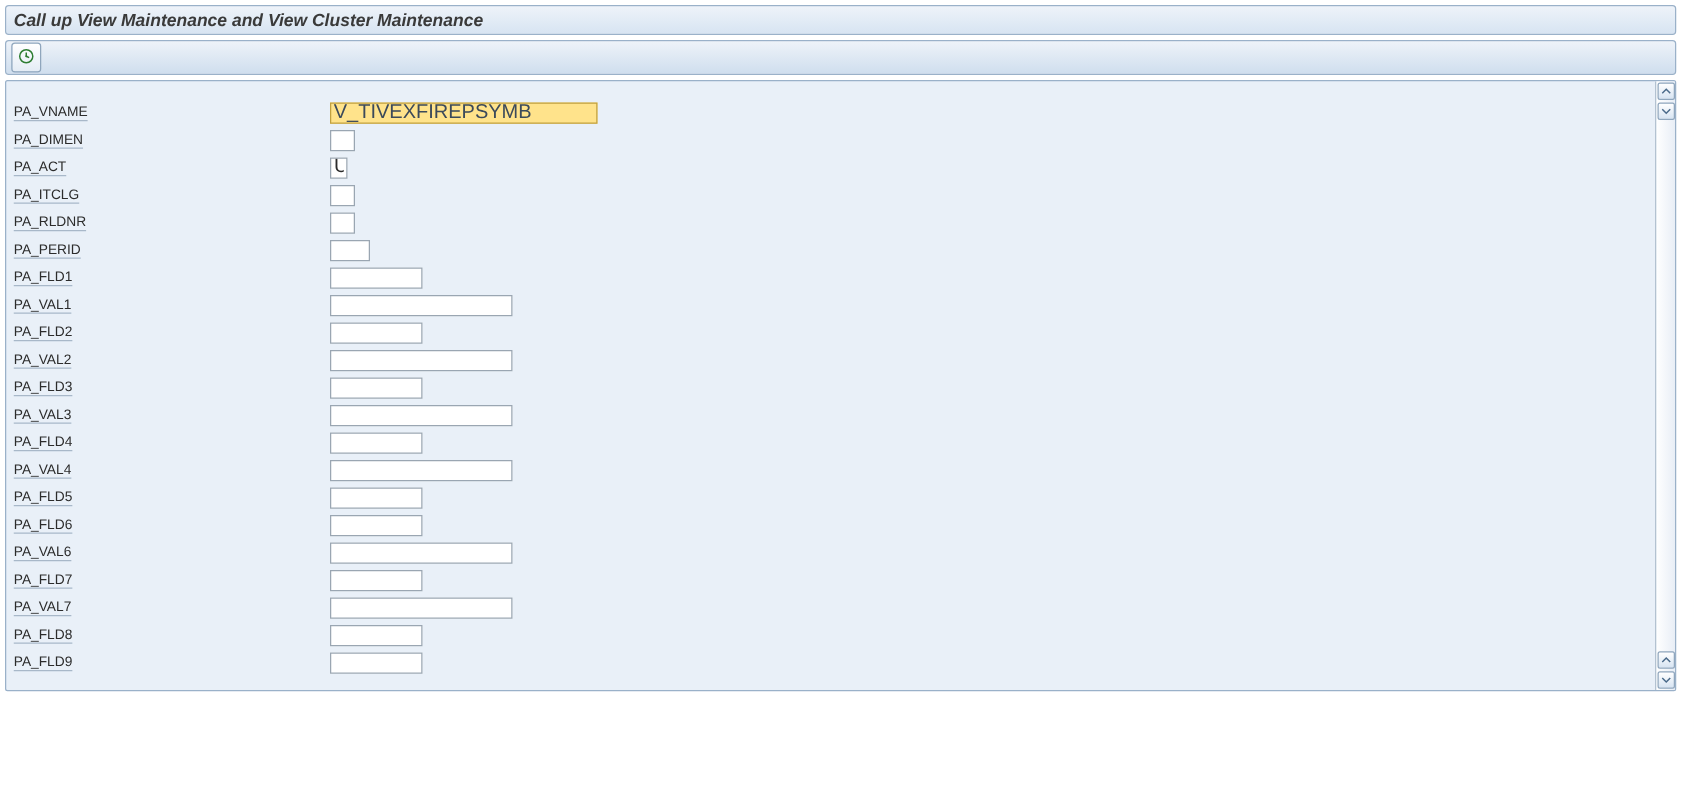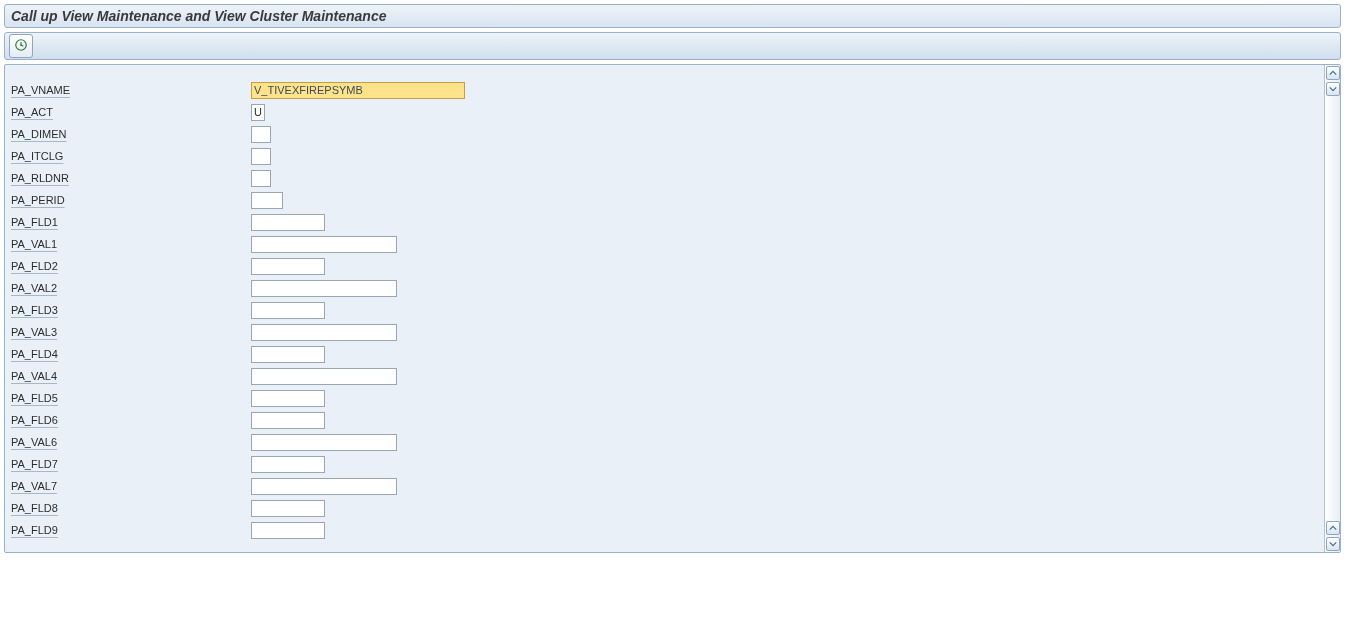--- a/index.html
+++ b/index.html
@@ -95,37 +95,38 @@
     left: 0;
     top: 0;
     right: 16px;
     bottom: 0;
     padding-top: 14px;
   }
   .row {
     height: 22px;
     display: flex;
     align-items: center;
+    gap: 13px;
   }
   .row .lbl {
     width: 246px;
     padding-left: 6px;
     font-size: 11px;
     color: #2c2c2c;
     box-sizing: border-box;
     text-decoration: underline;
     text-decoration-color: #a8b8c9;
     text-decoration-thickness: 1px;
     text-underline-offset: 3px;
   }
   .row .inp {
     height: 17px;
     border: 1px solid #9aa6b2;
     background: #fff;
-    font-size: 11px;
+    font-size: 16px;
     padding: 0 2px;
     box-sizing: border-box;
     color: #2c2c2c;
   }
   .row .inp.selected {
     background: #ffe38b;
     border: 1px solid #c0a040;
     color: #3c4a5a;
   }
   .w-xxl { width: 214px; }
@@ -189,26 +190,26 @@
 
 
   <div class="form-region">
     <div class="scroll-area" id="scroll-area">
 
     <div class="row">
           <div class="lbl">PA_VNAME</div>
           <input type="text" class="inp w-xxl selected" value="V_TIVEXFIREPSYMB" style="">
         </div>
         <div class="row">
+          <div class="lbl">PA_DIMEN</div>
+          <input type="text" class="inp w-s" style="">
+        </div>
+        <div class="row">
           <div class="lbl">PA_ACT</div>
           <input type="text" class="inp w-xs" value="U" style="">
-        </div>
-        <div class="row">
-          <div class="lbl">PA_DIMEN</div>
-          <input type="text" class="inp w-s" style="">
         </div>
         <div class="row">
           <div class="lbl">PA_ITCLG</div>
           <input type="text" class="inp w-s" style="">
         </div>
         <div class="row">
           <div class="lbl">PA_RLDNR</div>
           <input type="text" class="inp w-s" style="">
         </div>
         <div class="row">

